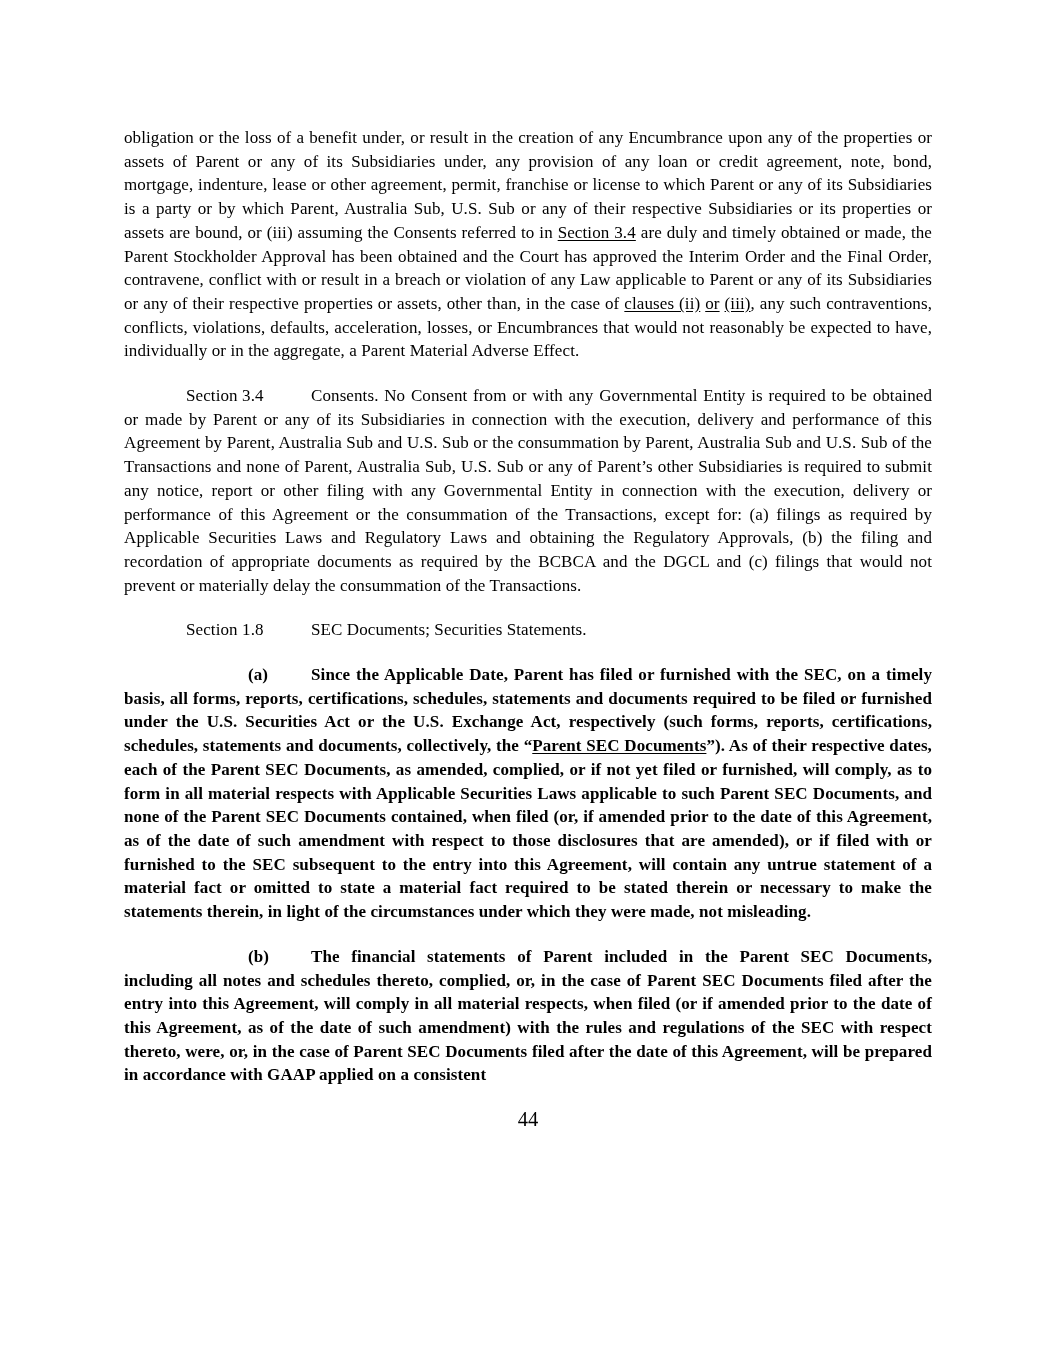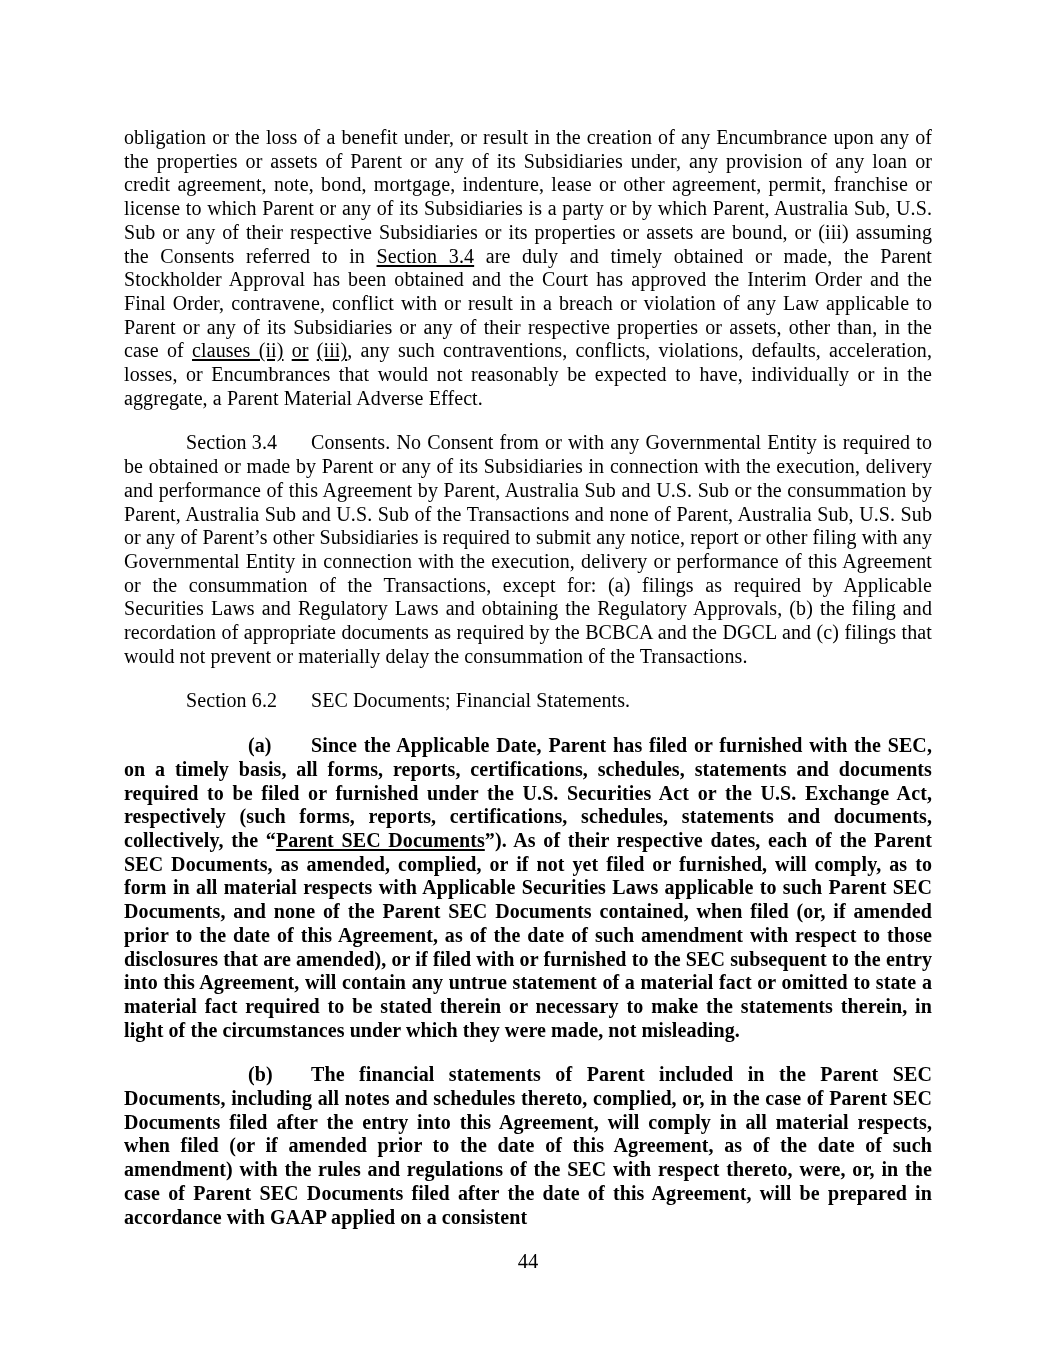--- a/index.html
+++ b/index.html
@@ -16,21 +16,21 @@
     color: #000000;
     font-family: "Liberation Serif", "DejaVu Serif", serif;
     overflow: hidden;
   }
   .content {
     box-sizing: border-box;
     padding: 126px 123px 0 124px;
   }
   .para {
     margin: 0 0 21px 0;
-    font-size: 20px;
+    font-size: 17px;
     line-height: 23.7px;
     text-align: justify;
     letter-spacing: 0.1px;
   }
   .para-cont {
     text-indent: 0;
   }
   .sec {
     text-indent: 62px;
   }
@@ -60,21 +60,21 @@
 </head>
 <body>
 
 <div class="page">
   <div class="content">
 
     <p class="para para-cont"><span>obligation or the loss of a benefit under, or result in the creation of any Encumbrance upon any of the properties or assets of Parent or any of its Subsidiaries under, any provision of any loan or credit agreement, note, bond, mortgage, indenture, lease or other agreement, permit, franchise or license to which Parent or any of its Subsidiaries is a party or by which Parent, Australia Sub, U.S. Sub or any of their respective Subsidiaries or its properties or assets are bound, or (iii) assuming the Consents referred to in </span><span class="u">Section 3.4</span><span> are duly and timely obtained or made, the Parent Stockholder Approval has been obtained and the Court has approved the Interim Order and the Final Order, contravene, conflict with or result in a breach or violation of any Law applicable to Parent or any of its Subsidiaries or any of their respective properties or assets, other than, in the case of </span><span class="u">clauses (ii)</span><span> </span><span class="u">or</span><span> </span><span class="u">(iii)</span><span>, any such contraventions, conflicts, violations, defaults, acceleration, losses, or Encumbrances that would not reasonably be expected to have, individually or in the aggregate, a Parent Material Adverse Effect.</span></p>
 
     <p class="para sec"><span class="sec-label">Section 3.4</span><span><span class="i">Consents</span><span>. No Consent from or with any Governmental Entity is required to be obtained or made by Parent or any of its Subsidiaries in connection with the execution, delivery and performance of this Agreement by Parent, Australia Sub and U.S. Sub or the consummation by Parent, Australia Sub and U.S. Sub of the Transactions and none of Parent, Australia Sub, U.S. Sub or any of Parent’s other Subsidiaries is required to submit any notice, report or other filing with any Governmental Entity in connection with the execution, delivery or performance of this Agreement or the consummation of the Transactions, except for: (a) filings as required by Applicable Securities Laws and Regulatory Laws and obtaining the Regulatory Approvals, (b) the filing and recordation of appropriate documents as required by the BCBCA and the DGCL and (c) filings that would not prevent or materially delay the consummation of the Transactions.</span></span></p>
 
-    <p class="para sec"><span class="sec-label">Section 6.2</span><span><span class="i">SEC Documents; Financial Statements.</span></span></p>
+    <p class="para sec"><span class="sec-label">Section 1.8</span><span><span class="i">SEC Documents; Securities Statements.</span></span></p>
 
     <p class="para sub"><span class="sub-label">(a)</span><span><span>Since the Applicable Date, Parent has filed or furnished with the SEC, on a timely basis, all forms, reports, certifications, schedules, statements and documents required to be filed or furnished under the U.S. Securities Act or the U.S. Exchange Act, respectively (such forms, reports, certifications, schedules, statements and documents, collectively, the “</span><span class="u">Parent SEC Documents</span><span>”). As of their respective dates, each of the Parent SEC Documents, as amended, complied, or if not yet filed or furnished, will comply, as to form in all material respects with Applicable Securities Laws applicable to such Parent SEC Documents, and none of the Parent SEC Documents contained, when filed (or, if amended prior to the date of this Agreement, as of the date of such amendment with respect to those disclosures that are amended), or if filed with or furnished to the SEC subsequent to the entry into this Agreement, will contain any untrue statement of a material fact or omitted to state a material fact required to be stated therein or necessary to make the statements therein, in light of the circumstances under which they were made, not misleading.</span></span></p>
 
     <p class="para sub"><span class="sub-label">(b)</span><span><span>The financial statements of Parent included in the Parent SEC Documents, including all notes and schedules thereto, complied, or, in the case of Parent SEC Documents filed after the entry into this Agreement, will comply in all material respects, when filed (or if amended prior to the date of this Agreement, as of the date of such amendment) with the rules and regulations of the SEC with respect thereto, were, or, in the case of Parent SEC Documents filed after the date of this Agreement, will be prepared in accordance with GAAP applied on a consistent</span></span></p>
 
     <div class="page-number">44</div>
   </div>
 </div>
 
 </body></html>

